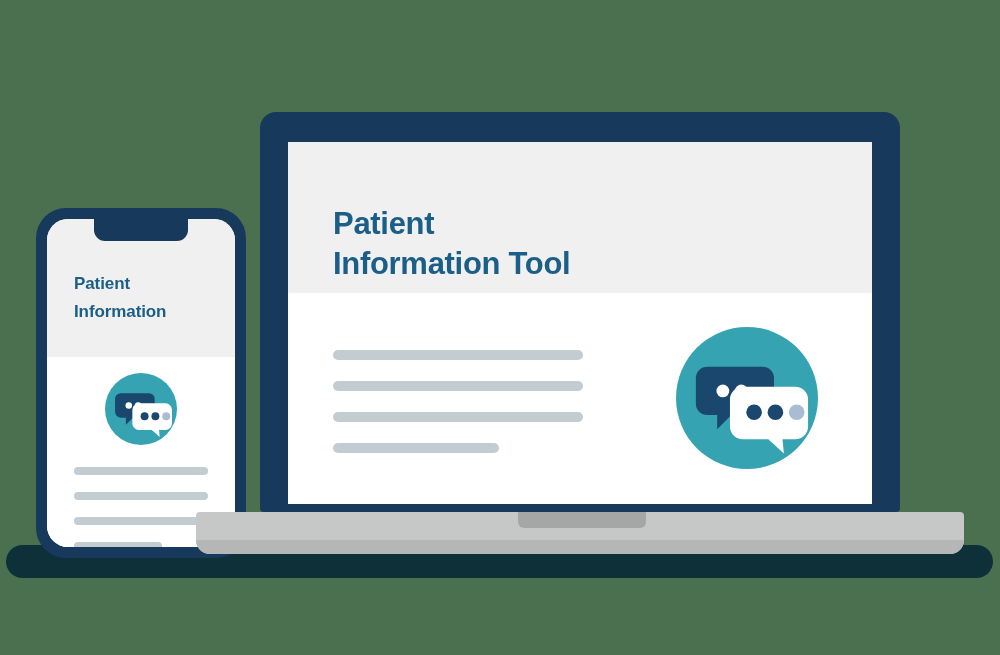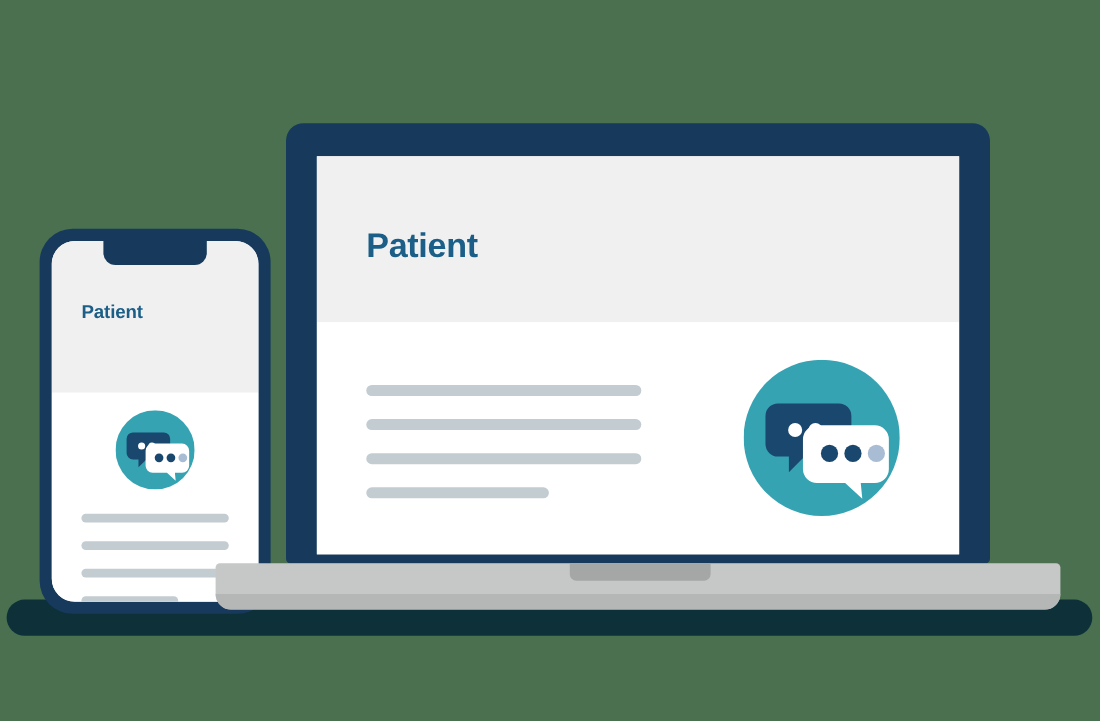--- a/index.html
+++ b/index.html
@@ -225,20 +225,21 @@
   <div id="phone">
     <div id="phone-frame"></div>
 
     <div id="phone-screen">
 
       <div id="phone-screen-header"></div>
       <div id="phone-notch"></div>
 
       <div id="phone-title">
         <div>Patient</div>
+        <div>Information</div>
       </div>
 
       <div id="phone-body">
 
         <div id="phone-icon-wrap">
           <svg class="chat-icon" width="72" height="72" viewBox="0 0 200 200" aria-hidden="true">
             <circle cx="100" cy="100" r="100" fill="#36a3b3"></circle>
             <path d="M44 56 h78 a16 16 0 0 1 16 16 v36 a16 16 0 0 1 -16 16 h-44 l-20 20 v-20 h-14 a16 16 0 0 1 -16 -16 v-36 a16 16 0 0 1 16 -16 z" fill="#19476e"></path>
             <circle cx="66" cy="90" r="9" fill="#ffffff"></circle>
             <circle cx="92" cy="90" r="9" fill="#ffffff"></circle>
@@ -262,20 +263,21 @@
 
   <div id="laptop">
     <div id="laptop-lid"></div>
 
     <div id="laptop-screen">
 
       <div id="laptop-screen-header"></div>
 
       <div id="laptop-title">
         <div>Patient</div>
+        <div>Information Tool</div>
       </div>
 
       <div id="laptop-body">
 
         <div id="laptop-lines">
           <div class="line w-full"></div>
           <div class="line w-full"></div>
           <div class="line w-full"></div>
           <div class="line w-short"></div>
         </div>

